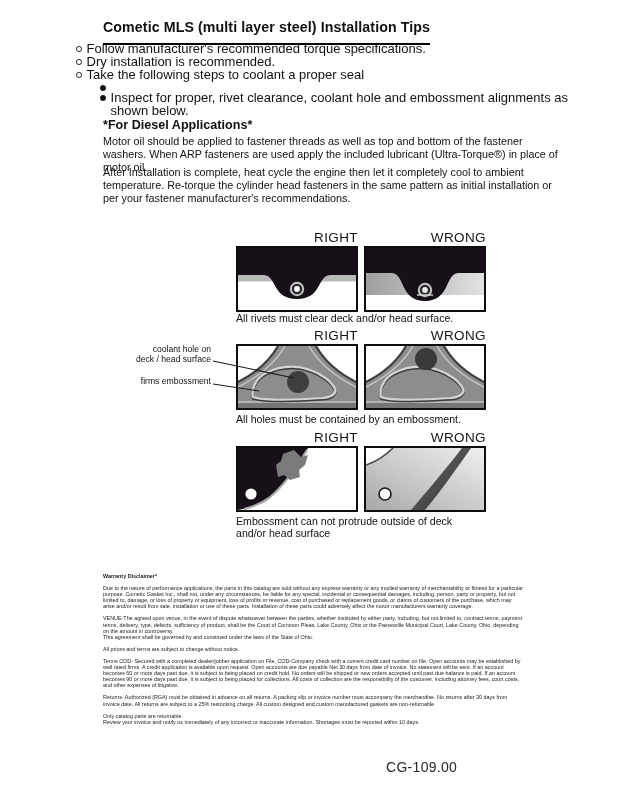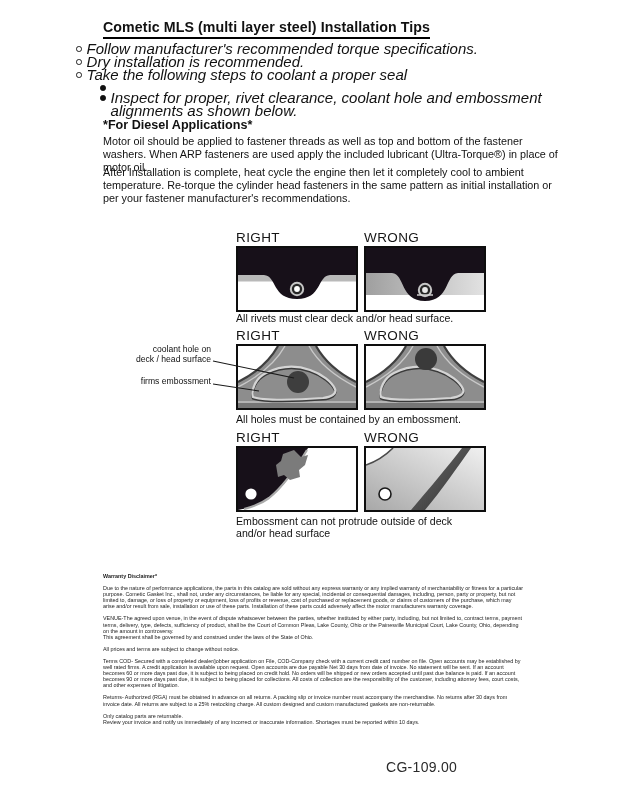--- a/index.html
+++ b/index.html
@@ -1,33 +1,33 @@
 <!DOCTYPE html>
 <html><head>
 <meta charset="utf-8">
 <style>
   html,body{margin:0;padding:0;background:#fff;}
   #page{position:relative;width:618px;height:800px;background:#ffffff;overflow:hidden;
         font-family:"Liberation Sans","DejaVu Sans",sans-serif;color:#111;}
   .abs{position:absolute;}
   
   #title{left:103px;top:19px;font-size:14.2px;font-weight:bold;
-         border-bottom:2px solid #000;padding-bottom:2px;letter-spacing:0.1px;}
-  
-  #tips{left:76px;top:42px;width:500px;font-size:15px;line-height:13px;font-style:italic;}
+         border-bottom:2px solid #000;padding-bottom:8px;letter-spacing:0.1px;}
+  
+  #tips{left:76px;top:42px;width:500px;font-size:13px;line-height:13px;}
   .brow{display:flex;align-items:flex-start;}
   .brow .mk{flex:0 0 auto;width:3.6px;height:3.6px;border:1.1px solid #222;border-radius:50%;
             margin:4.4px 5px 0 0;}
   .brow.sub{margin-left:24px;}
   .brow.sub .mk{background:#111;border-color:#111;}
   
   #dieselh{left:103px;top:118px;font-size:12.6px;font-weight:bold;}
   .para{left:103px;width:458px;font-size:10.8px;line-height:13px;}
   
-  .dlabel{position:absolute;width:122px;text-align:left;font-size:13.5px;letter-spacing:0.4px;color:#151515;}
+  .dlabel{position:absolute;width:122px;text-align:right;font-size:13.5px;letter-spacing:0.4px;color:#151515;}
   .cap{position:absolute;left:236px;font-size:10.6px;font-weight:normal;line-height:12px;color:#111;}
   .panel{position:absolute;width:122px;height:66px;border:2px solid #0e0e0e;background:#fff;
          box-sizing:border-box;}
   .panel svg{display:block;width:100%;height:100%;}
   
   .ann{position:absolute;left:108px;width:103px;text-align:right;font-size:8.6px;line-height:9.6px;color:#111;}
   #leaders{position:absolute;left:0;top:0;width:618px;height:800px;pointer-events:none;z-index:5;}
   
   #disc{left:103px;top:573px;width:421px;font-size:5.4px;line-height:6.1px;color:#1c1c1c;}
   #disc .dh{font-weight:bold;margin:0 0 5px 0;}

